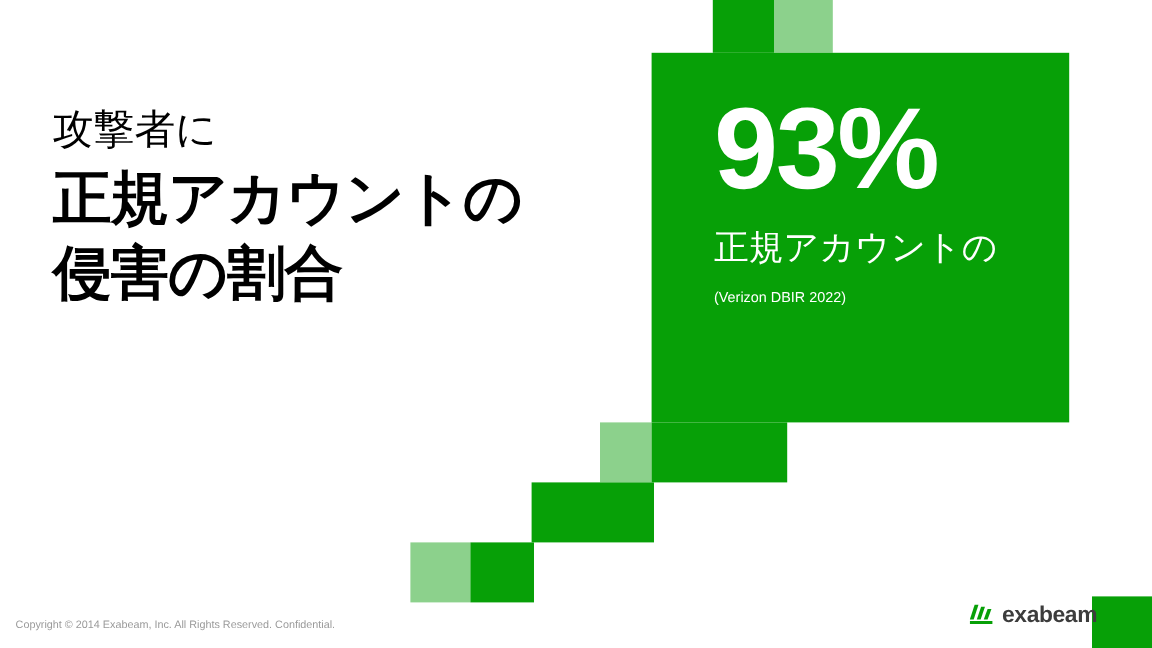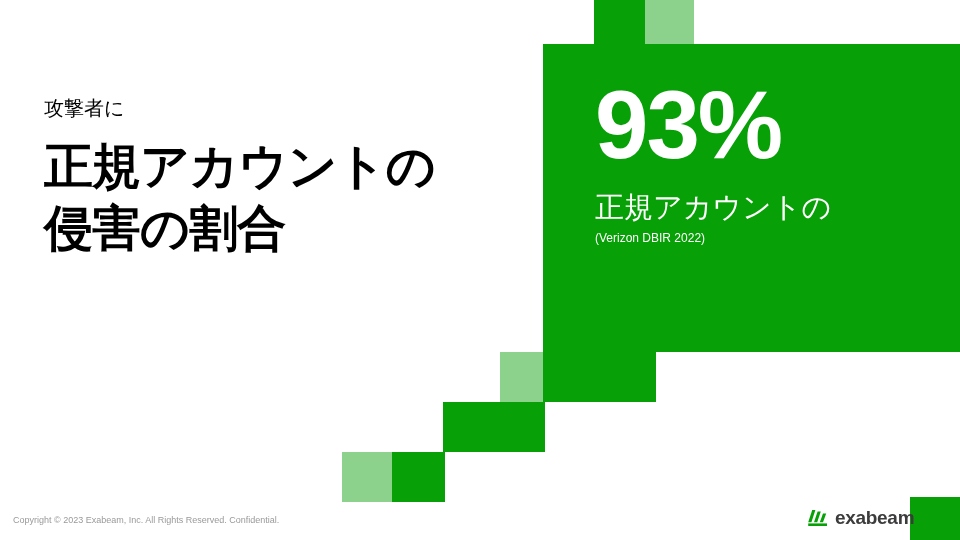--- a/index.html
+++ b/index.html
@@ -23,21 +23,21 @@
   .green-dark  { background: #07A007; }
   .green-light { background: #8CD18C; }
 
   
   #sq-top-dark  { left: 594px; top: 0px;   width: 51px;  height: 44px; }
   #sq-top-light { left: 645px; top: 0px;   width: 49px;  height: 44px; }
 
   
   #stat-panel {
     left: 543px; top: 44px;
-    width: 417px; height: 308px;
+    width: 348px; height: 308px;
     background: #07A007;
   }
 
   
   #step1-light { left: 500px; top: 352px; width: 43px;  height: 50px; }
   #step1-dark  { left: 543px; top: 352px; width: 113px; height: 50px; }
 
   
   #step2-dark  { left: 443px; top: 402px; width: 102px; height: 50px; }
 
@@ -49,21 +49,21 @@
   #sq-corner   { left: 910px; top: 497px; width: 50px;  height: 43px; }
 
   
   #headline {
     position: absolute;
     left: 44px;
     top: 88px;
     width: 470px;
   }
   .head-light {
-    font-size: 20px;
+    font-size: 34px;
     line-height: 41px;
     font-weight: 400;
     color: #000000;
     letter-spacing: 0px;
     white-space: nowrap;
   }
   .head-bold {
     font-size: 49px;
     line-height: 62px;
     font-weight: 700;
@@ -89,21 +89,21 @@
   }
   #stat-caption {
     margin-top: 18px;
     font-size: 29px;
     line-height: 38px;
     font-weight: 400;
     color: #ffffff;
   }
   .cap-line { white-space: nowrap; }
   #stat-source {
-    margin-top: 4px;
+    margin-top: 14px;
     font-size: 12px;
     line-height: 16px;
     font-weight: 400;
     color: #ffffff;
   }
 
   
   #copyright {
     position: absolute;
     left: 13px;
@@ -113,21 +113,21 @@
     color: #9a9a9a;
     white-space: nowrap;
   }
 
   #logo {
     position: absolute;
     left: 808px;
     top: 503px;
     height: 24px;
     display: flex;
-    align-items: flex-end;
+    align-items: flex-start;
   }
   #logo-mark {
     width: 22px;
     height: 18px;
     display: block;
     margin-right: 5px;
   }
   #logo-word {
     font-size: 19px;
     font-weight: 700;
@@ -162,21 +162,21 @@
   <div class="block" id="stat-panel">
     <div id="stat-inner">
       <div id="stat-number">93%</div>
       <div id="stat-caption">
         <div class="cap-line">正規アカウントの</div>
       </div>
       <div id="stat-source">(Verizon DBIR 2022)</div>
     </div>
   </div>
 
-  <div id="copyright">Copyright © 2023 Exabeam, Inc. All Rights Reserved. Confidential.</div>
+  <div id="copyright">Copyright © 2014 Exabeam, Inc. All Rights Reserved. Confidential.</div>
 
   <div id="logo">
     <svg id="logo-mark" viewBox="0 0 22 18">
       <g fill="#07A007">
         <polygon points="4.2,1.0 7.4,1.0 3.4,13.2 0.2,13.2"></polygon>
         <polygon points="9.6,2.6 12.8,2.6 9.2,13.2 6.0,13.2"></polygon>
         <polygon points="15.0,4.4 18.2,4.4 15.0,13.2 11.8,13.2"></polygon>
         <polygon points="0.2,14.4 19.0,14.4 19.0,17.0 0.2,17.0"></polygon>
       </g>
     </svg>

